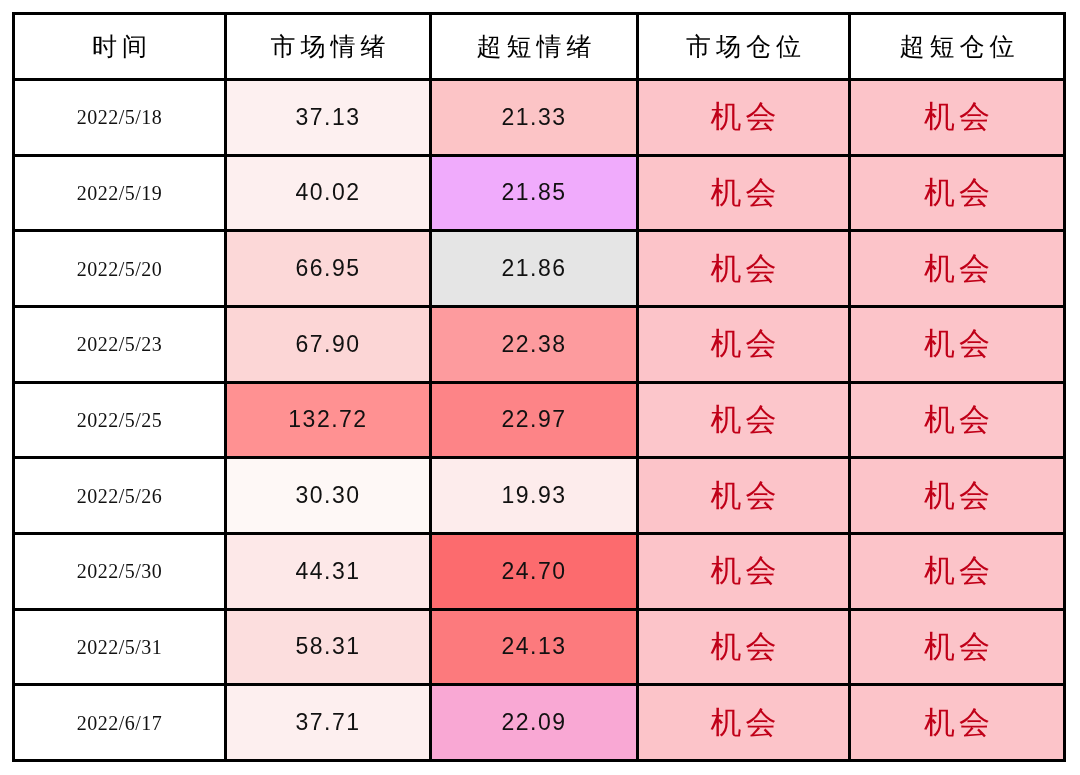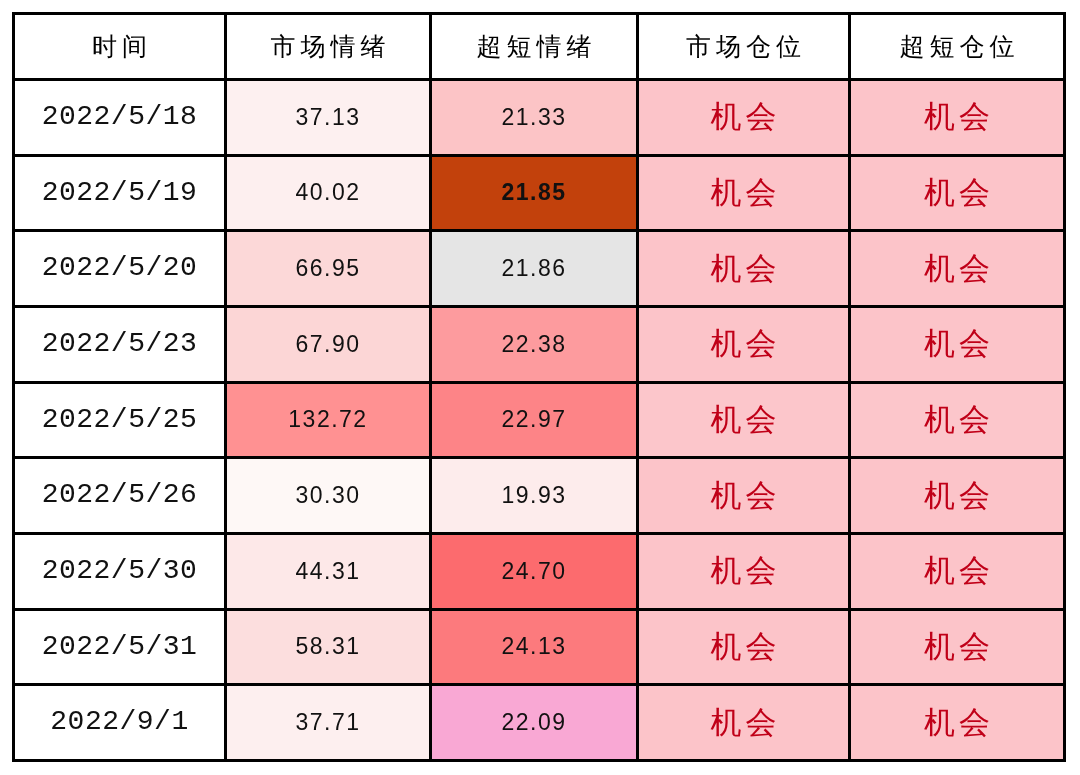--- a/index.html
+++ b/index.html
@@ -52,22 +52,22 @@
     font-size: 25px;
     font-weight: bold;
     letter-spacing: 5px;
     text-indent: 5px;
     color: #000000;
   }
   tbody tr { height: 62.5px; }
 
   td.date-cell {
     background: #ffffff;
-    font-family: Liberation Mono, monospace;
-    font-size: 28px;
+    font-family: Liberation Serif, serif;
+    font-size: 20px;
     color: #111111;
     letter-spacing: 0.5px;
   }
   td.num-cell {
     font-family: "Liberation Sans", "DejaVu Sans", sans-serif;
     font-size: 23px;
     color: #111111;
     letter-spacing: 1.5px;
   }
   td.pos-cell {
@@ -103,21 +103,21 @@
         <tr>
           <td class="date-cell" style="background: rgb(255, 255, 255);">2022/5/18</td>
           <td class="num-cell" style="background: rgb(253, 240, 240);">37.13</td>
           <td class="num-cell" style="background: rgb(252, 196, 198);">21.33</td>
           <td class="pos-cell" style="background: rgb(252, 196, 201); color: rgb(192, 0, 24);">机会</td>
           <td class="pos-cell" style="background: rgb(252, 196, 201); color: rgb(192, 0, 24);">机会</td>
         </tr>
         <tr>
           <td class="date-cell" style="background: rgb(255, 255, 255);">2022/5/19</td>
           <td class="num-cell" style="background: rgb(253, 239, 239);">40.02</td>
-          <td class="num-cell" style="background: #c2410c; font-weight: bold;">21.85</td>
+          <td class="num-cell" style="background: #f0abfc;">21.85</td>
           <td class="pos-cell" style="background: rgb(252, 196, 201); color: rgb(192, 0, 24);">机会</td>
           <td class="pos-cell" style="background: rgb(252, 196, 201); color: rgb(192, 0, 24);">机会</td>
         </tr>
         <tr>
           <td class="date-cell" style="background: rgb(255, 255, 255);">2022/5/20</td>
           <td class="num-cell" style="background: rgb(252, 216, 216);">66.95</td>
           <td class="num-cell" style="background: #e5e5e5;">21.86</td>
           <td class="pos-cell" style="background: rgb(252, 196, 201); color: rgb(192, 0, 24);">机会</td>
           <td class="pos-cell" style="background: rgb(252, 196, 201); color: rgb(192, 0, 24);">机会</td>
         </tr>
@@ -150,21 +150,21 @@
           <td class="pos-cell" style="background: rgb(252, 196, 201); color: rgb(192, 0, 24);">机会</td>
         </tr>
         <tr>
           <td class="date-cell" style="background: rgb(255, 255, 255);">2022/5/31</td>
           <td class="num-cell" style="background: rgb(252, 222, 222);">58.31</td>
           <td class="num-cell" style="background: rgb(252, 122, 125);">24.13</td>
           <td class="pos-cell" style="background: rgb(252, 196, 201); color: rgb(192, 0, 24);">机会</td>
           <td class="pos-cell" style="background: rgb(252, 196, 201); color: rgb(192, 0, 24);">机会</td>
         </tr>
         <tr>
-          <td class="date-cell" style="background: rgb(255, 255, 255);">2022/9/1</td>
+          <td class="date-cell" style="background: rgb(255, 255, 255);">2022/6/17</td>
           <td class="num-cell" style="background: rgb(253, 239, 239);">37.71</td>
           <td class="num-cell" style="background: #f9a8d4; text-align: center;">22.09</td>
           <td class="pos-cell" style="background: rgb(252, 196, 201); color: rgb(192, 0, 24);">机会</td>
           <td class="pos-cell" style="background: rgb(252, 196, 201); color: rgb(192, 0, 24);">机会</td>
         </tr>
       </tbody>
   </table>
 </div>
 
 </body></html>

